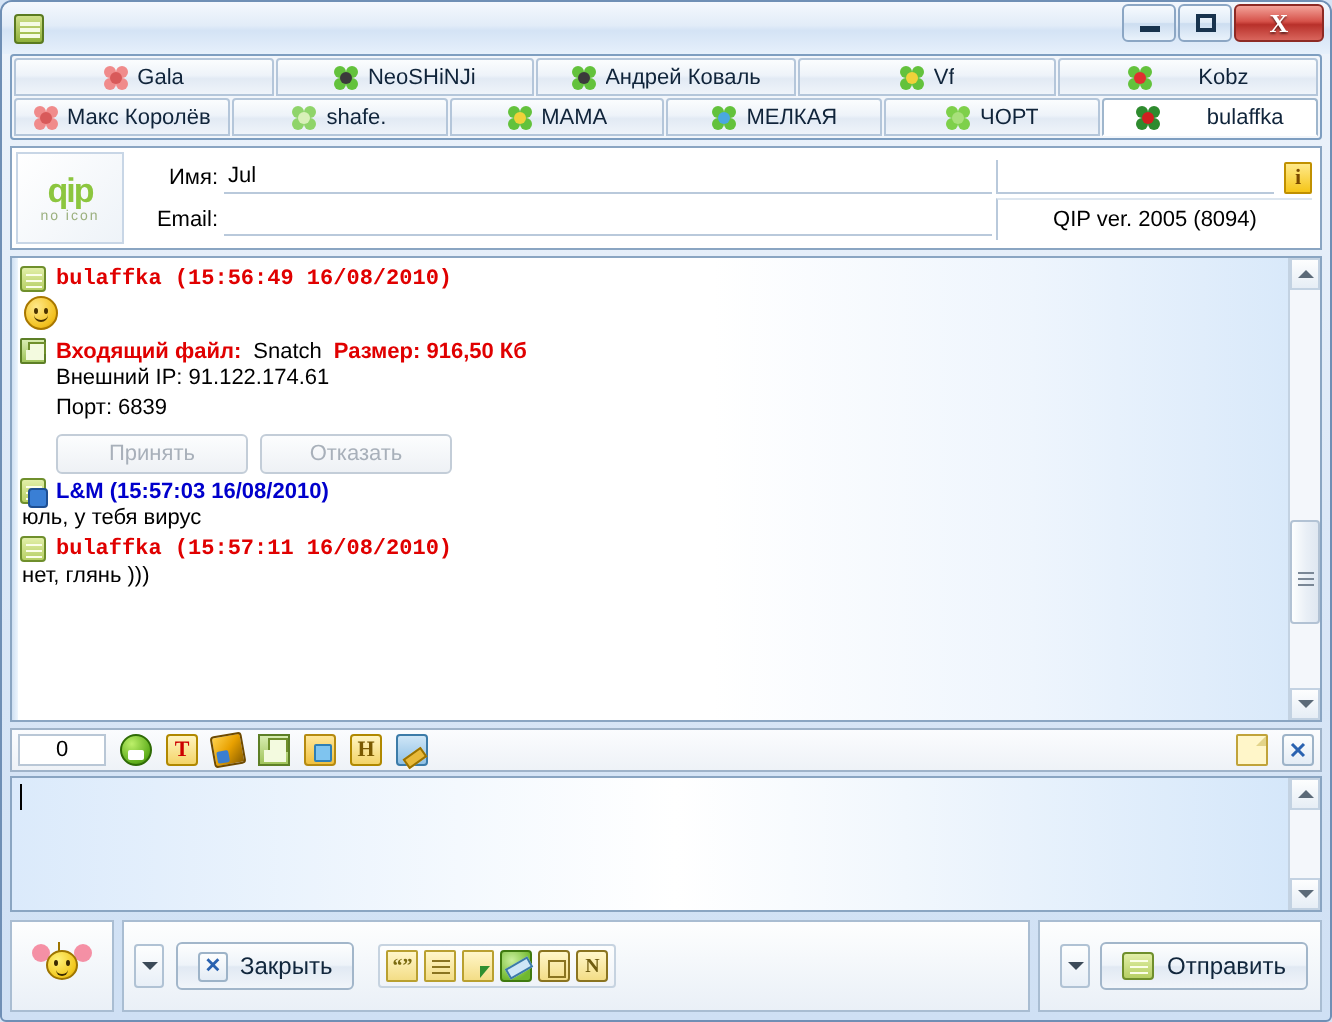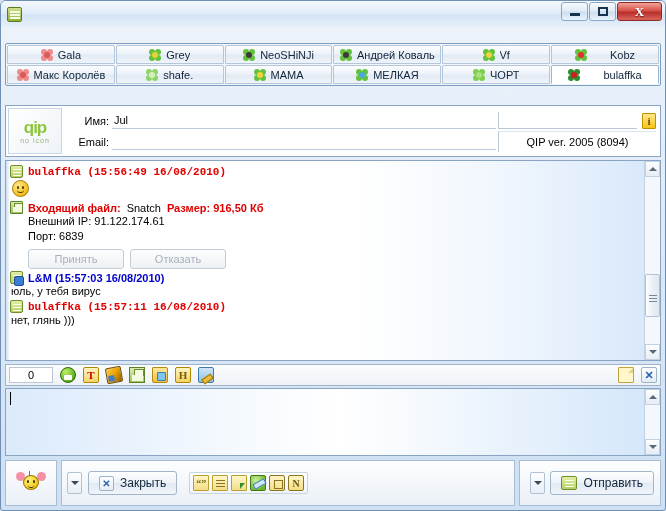--- a/index.html
+++ b/index.html
@@ -65,21 +65,21 @@
     width: 45px;
     background: linear-gradient(to bottom,#f3a39a 0%,#d6524a 45%,#b8302a 55%,#d9655c 100%);
     border-color: #8d2a24;
     color: #fff; font-weight: bold; font-size: 13px;
     font-family: "Liberation Serif", serif;
     text-shadow: 0 1px 1px rgba(0,0,0,.5);
   }
 
   
   .tabs-wrap {
-    margin: 16px 4px;
+    margin: 0 4px;
     border: 1px solid #7e9ec0;
     background: #f2f6fb;
     border-radius: 2px;
     padding: 1px;
     flex: 0 0 auto;
     text-align: center;
   }
   .tabrow { display: flex; height: 19px; }
   .tabrow + .tabrow { margin-top: 1px; }
   .tab {
@@ -551,30 +551,20 @@
     <div class="tabrow" id="tabrow1">
         <div class="tab">
           <span class="ico-bloom" style="--c1: #f08b8b; --c2: #d85a5a;">
             <i></i>
             <i></i>
             <i></i>
             <i></i>
             <b></b>
           </span>
           <span class="tab-label">Gala</span>
-        </div>
-        <div class="tab">
-          <span class="ico-bloom" style="--c1: #63c23c; --c2: #e8d23a;">
-            <i></i>
-            <i></i>
-            <i></i>
-            <i></i>
-            <b></b>
-          </span>
-          <span class="tab-label">Grey</span>
         </div>
         <div class="tab">
           <span class="ico-bloom" style="--c1: #63c23c; --c2: #3b3b3b;">
             <i></i>
             <i></i>
             <i></i>
             <i></i>
             <b></b>
           </span>
           <span class="tab-label">NeoSHiNJi</span>

